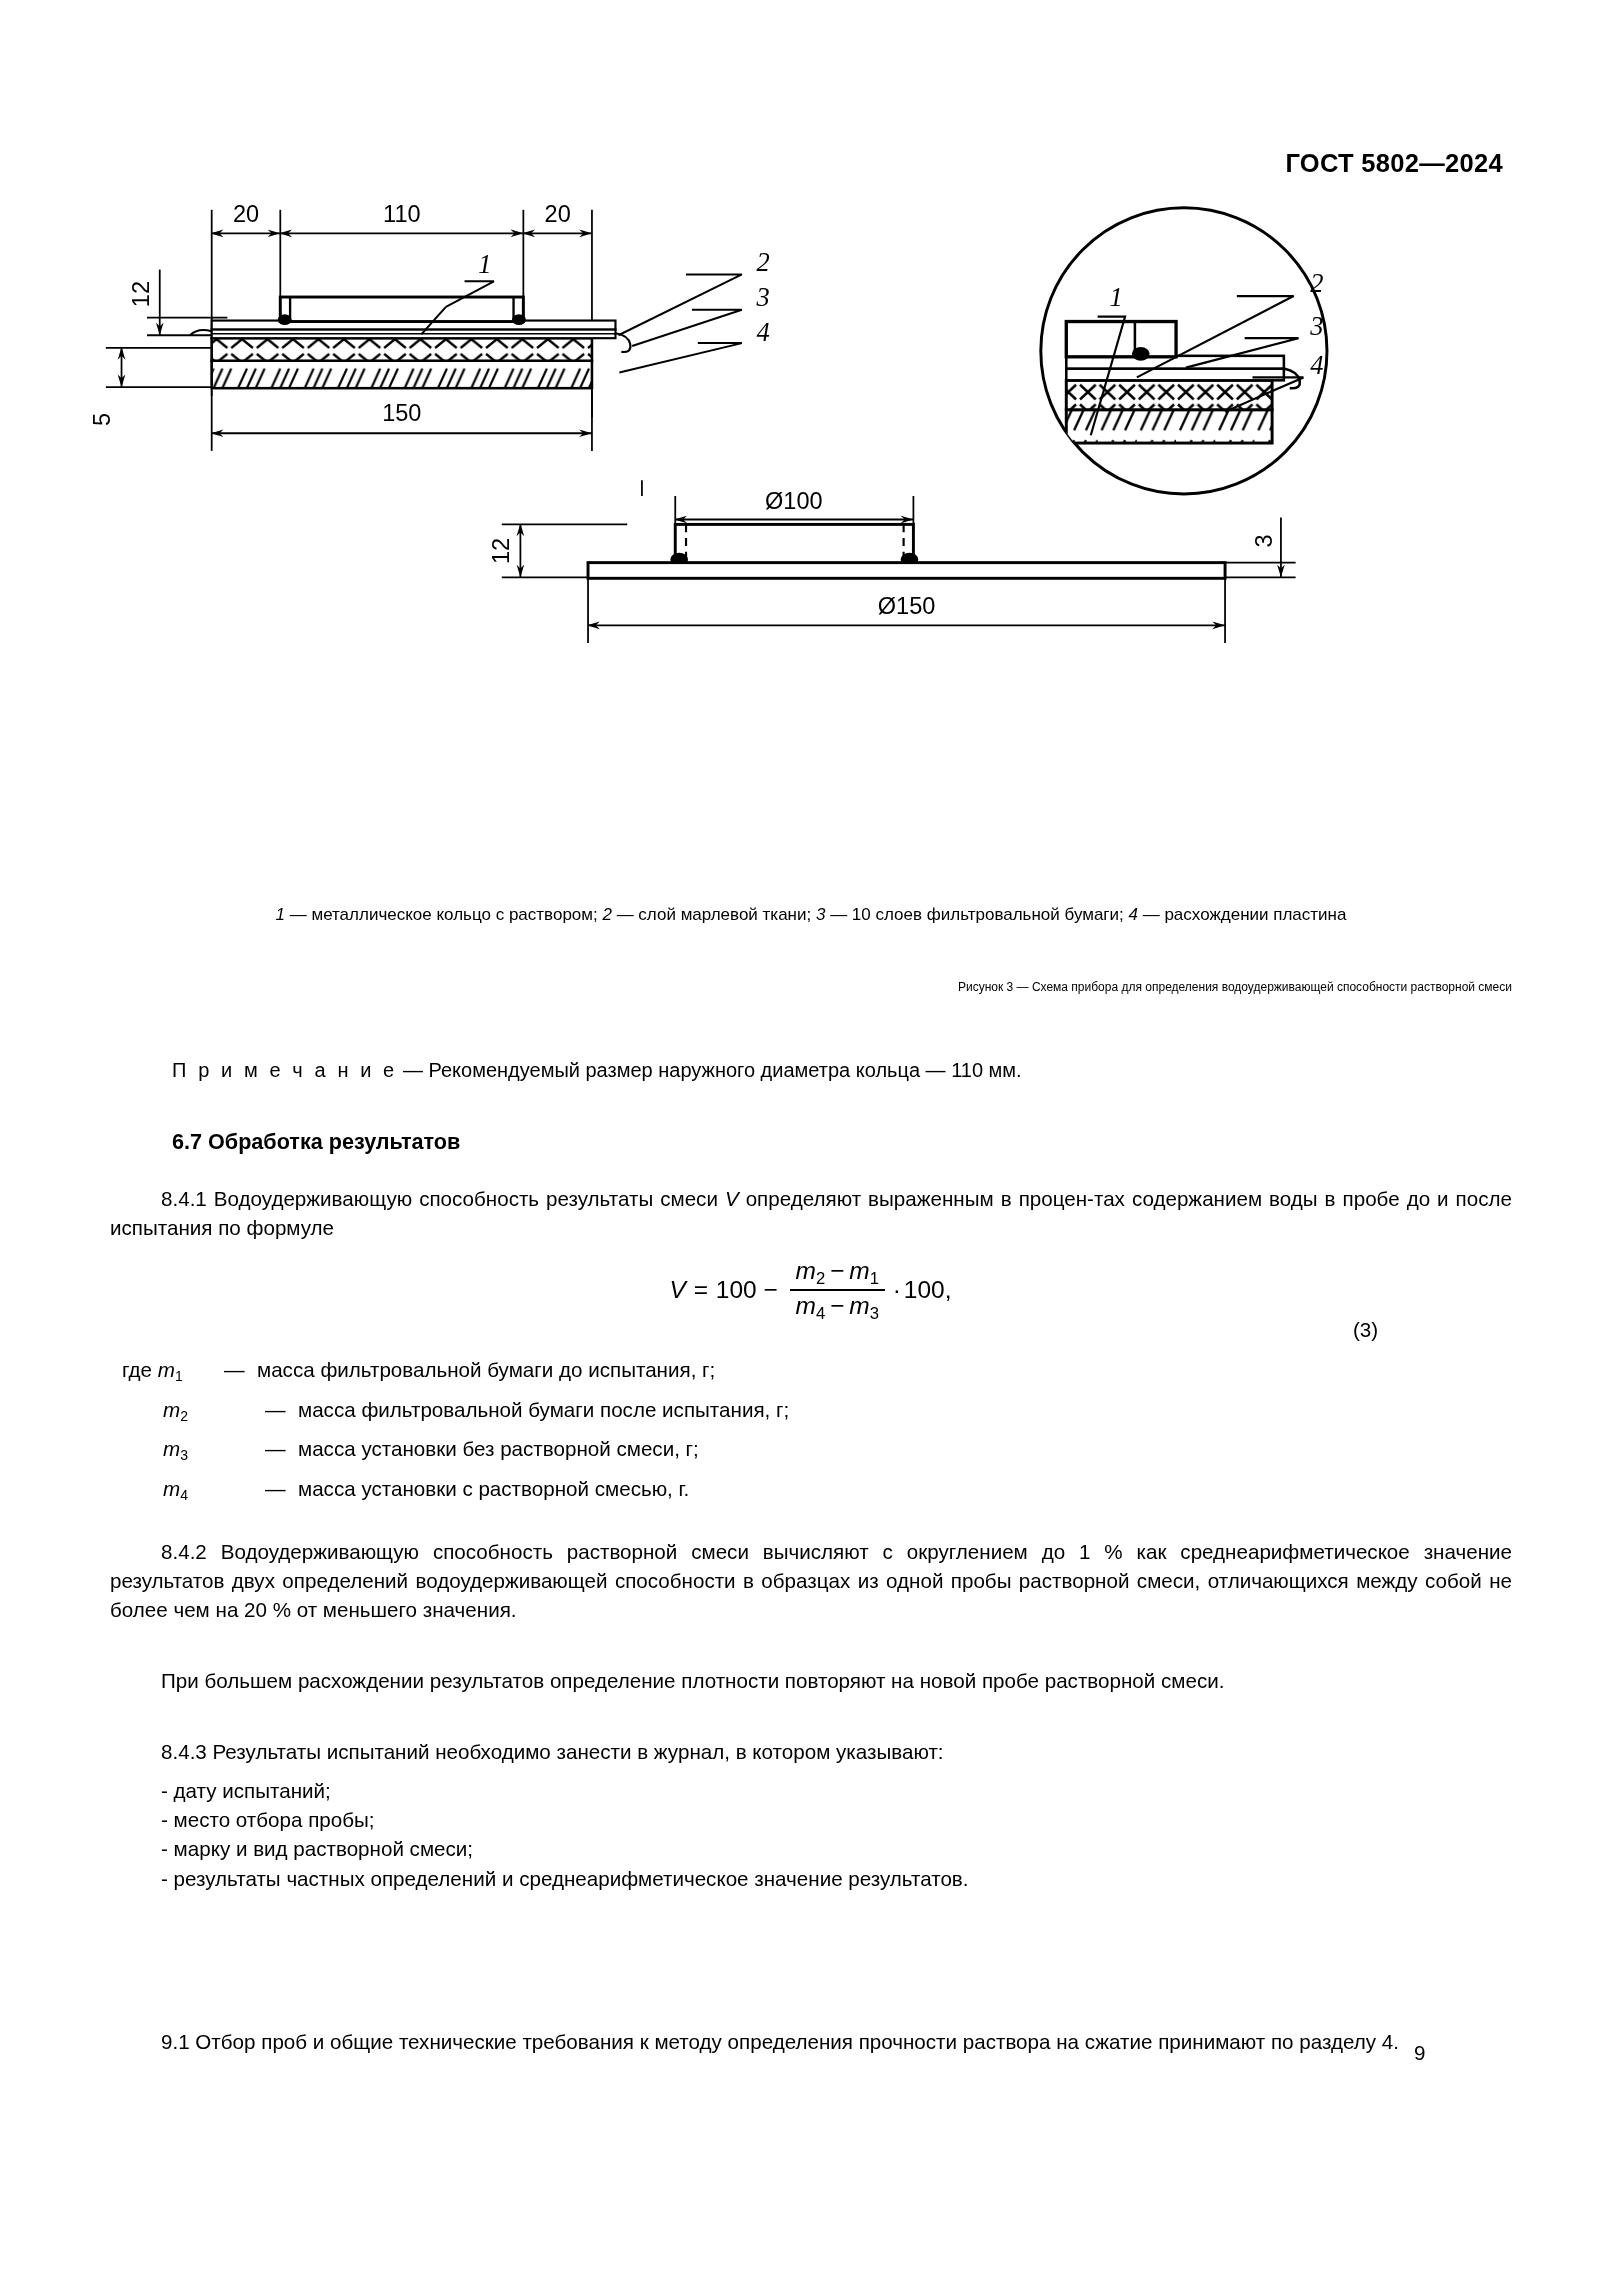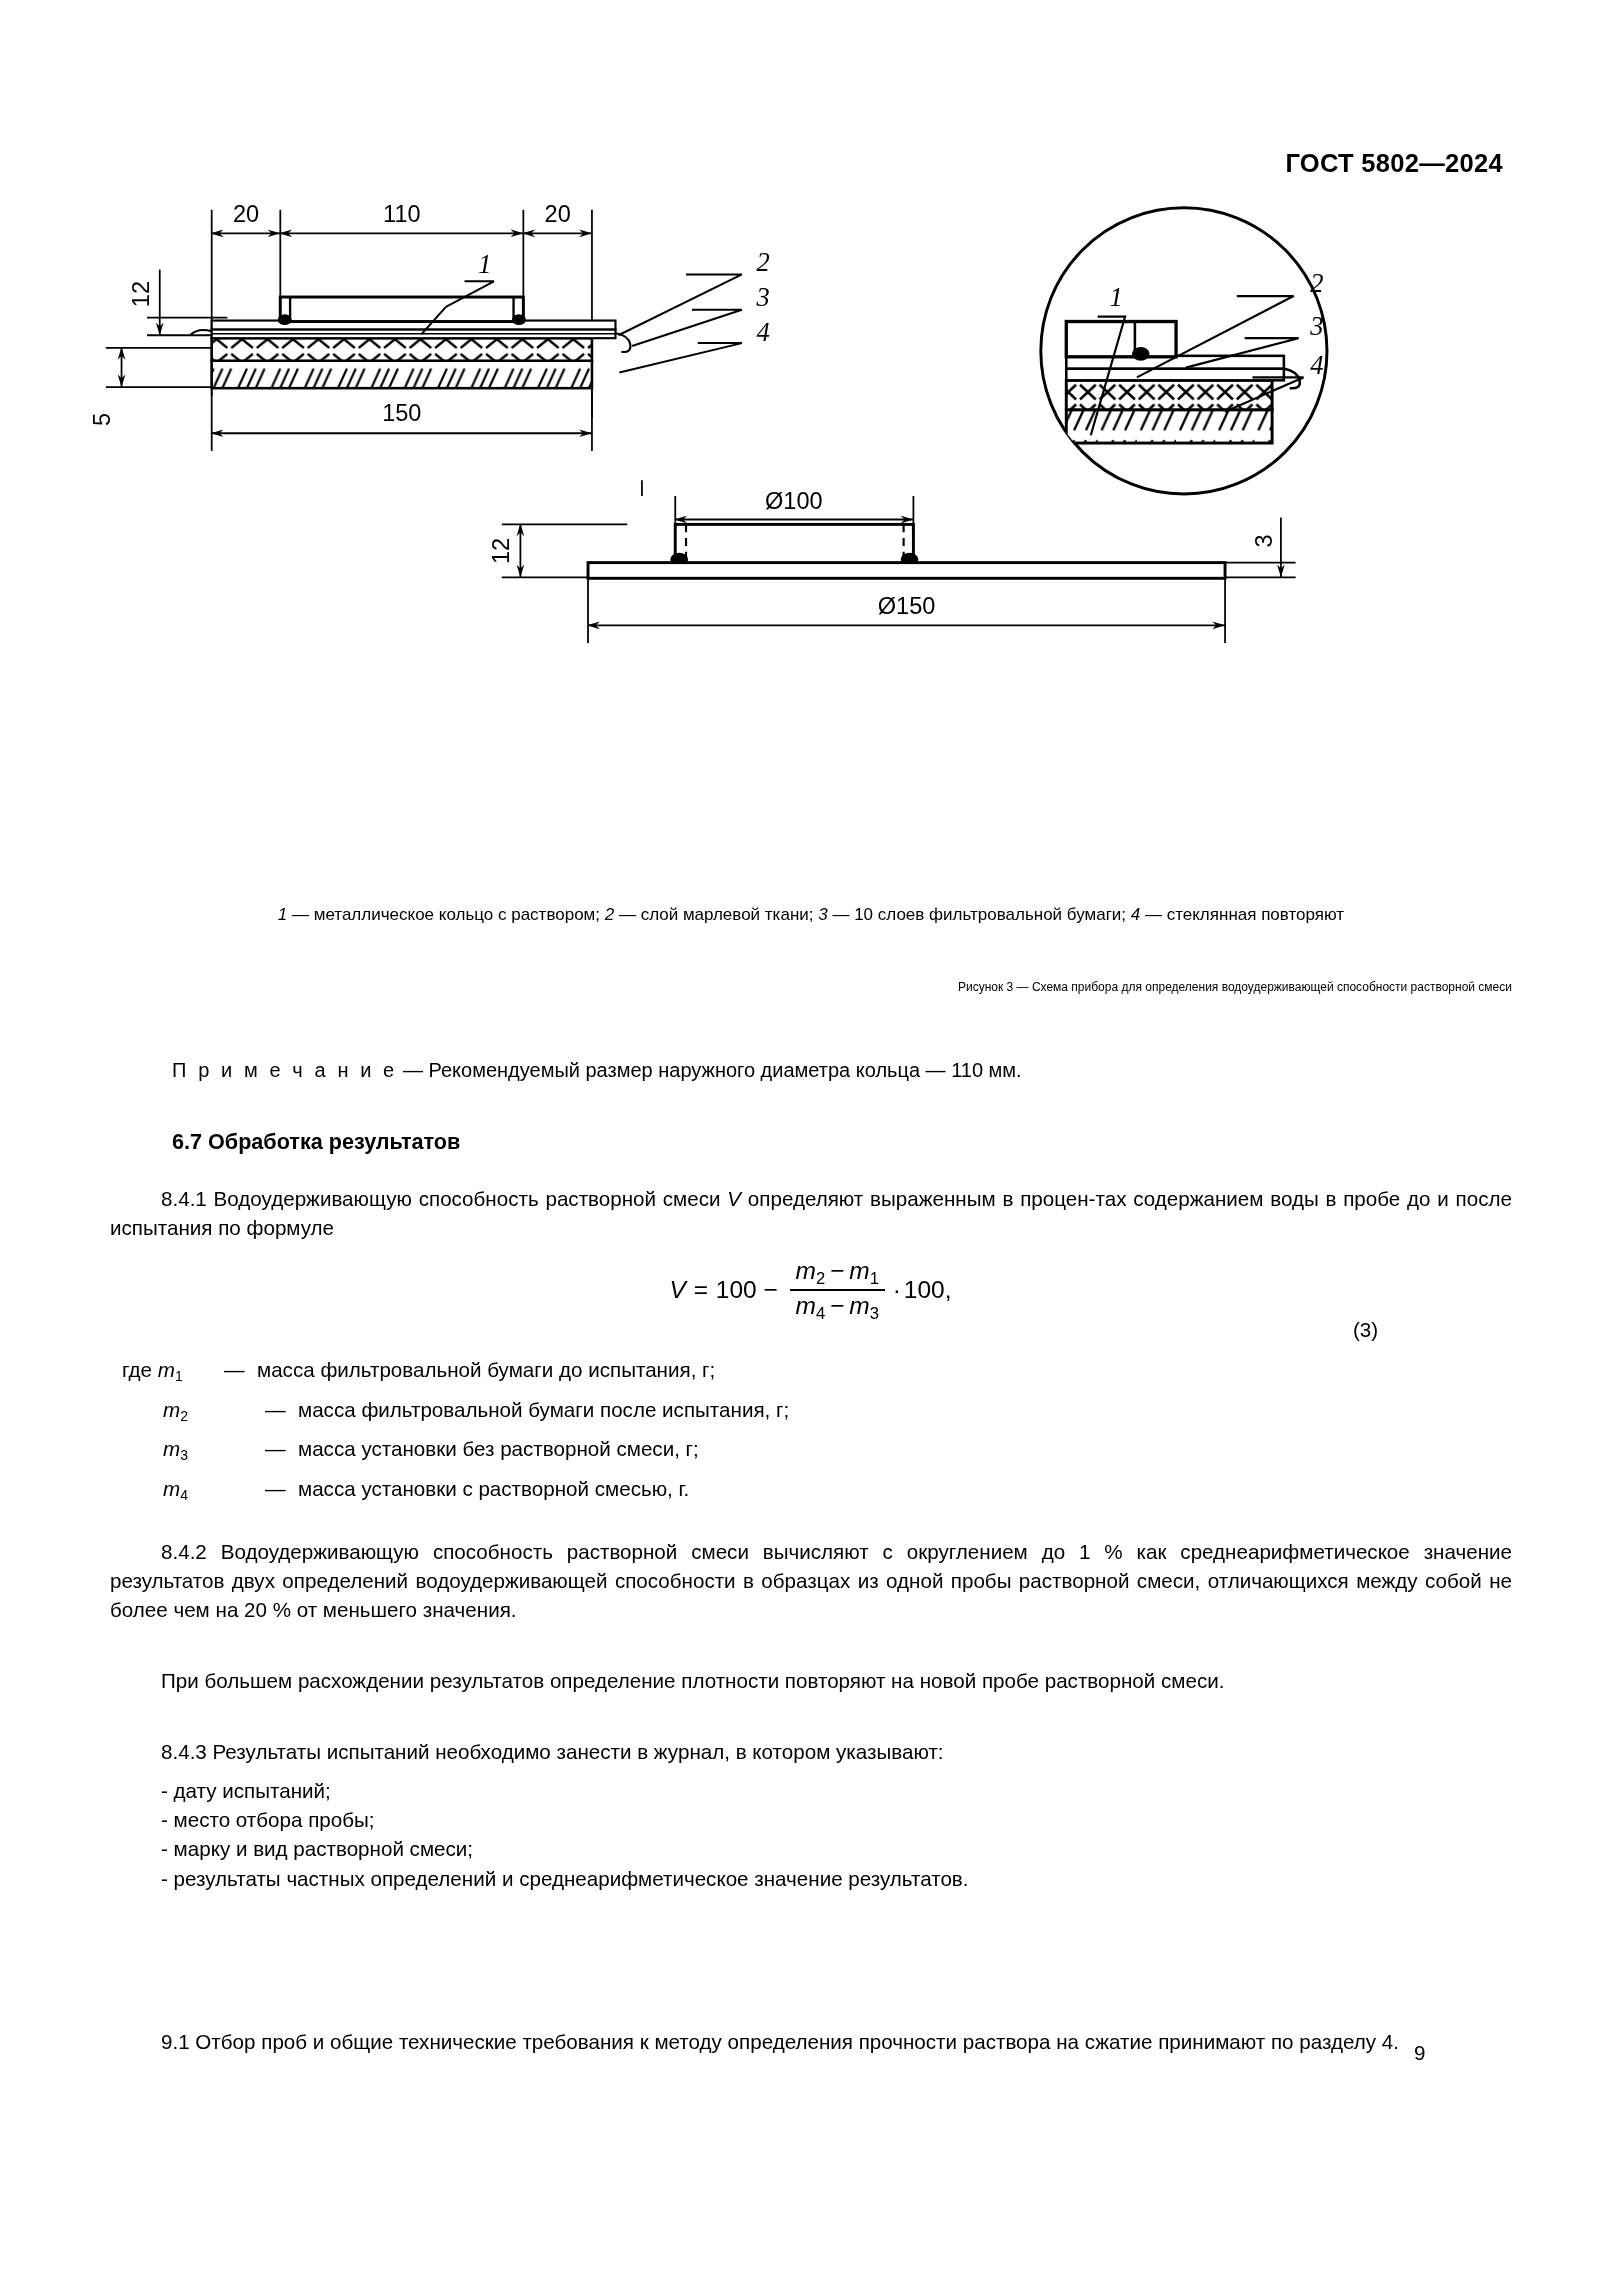--- a/index.html
+++ b/index.html
@@ -329,33 +329,33 @@
       <line x1="600" y1="400" x2="600" y2="466" stroke="#000" stroke-width="1.8"></line>
       <line x1="1250" y1="400" x2="1250" y2="466" stroke="#000" stroke-width="1.8"></line>
       <line x1="600" y1="448" x2="1250" y2="448" stroke="#000" stroke-width="1.8" marker-start="url(#ahr)" marker-end="url(#ah)"></line>
       <text x="925" y="436" font-family="Liberation Sans, sans-serif" font-size="24" text-anchor="middle" fill="#000">Ø150</text>
 
       <line x1="655" y1="300" x2="655" y2="316" stroke="#000" stroke-width="1.8"></line>
     </svg>
   </div>
 
   <div class="legend">
-    <i>1</i><span> — металлическое кольцо с раствором; </span><i>2</i><span> — слой марлевой ткани; </span><i>3</i><span> — 10 слоев фильтровальной бумаги; </span><i>4</i><span> — стеклянная повторяют</span>
+    <i>1</i><span> — металлическое кольцо с раствором; </span><i>2</i><span> — слой марлевой ткани; </span><i>3</i><span> — 10 слоев фильтровальной бумаги; </span><i>4</i><span> — расхождении пластина</span>
   </div>
 
   <div class="figcaption">Рисунок 3 — Схема прибора для определения водоудерживающей способности растворной смеси</div>
 
   <div class="note">
     <span class="sp">П р и м е ч а н и е</span><span>  — Рекомендуемый размер наружного диаметра кольца — 110 мм.</span>
   </div>
 
   <div class="h-sub" style="left:172px; top:1129px;">6.7  Обработка результатов</div>
 
   <div class="para" style="left:110px; top:1184px; width:1402px;">
-    <span class="ind"></span><span>8.4.1  Водоудерживающую способность растворной смеси </span><var>V</var><span> определяют выраженным в процен-тах содержанием воды в пробе до и после испытания по формуле</span>
+    <span class="ind"></span><span>8.4.1  Водоудерживающую способность результаты смеси </span><var>V</var><span> определяют выраженным в процен-тах содержанием воды в пробе до и после испытания по формуле</span>
   </div>
 
   <div class="formula-wrap">
     <span class="formula">
       <var>V</var>
       <span style="margin:0 7.8px">=</span>
       <span>100</span>
       <span style="margin:0 6.9px">−</span>
       <span class="frac">
         <span class="num"><var>m</var><sub>2</sub><span style="margin:0 4.9px">−</span><var>m</var><sub>1</sub></span>

